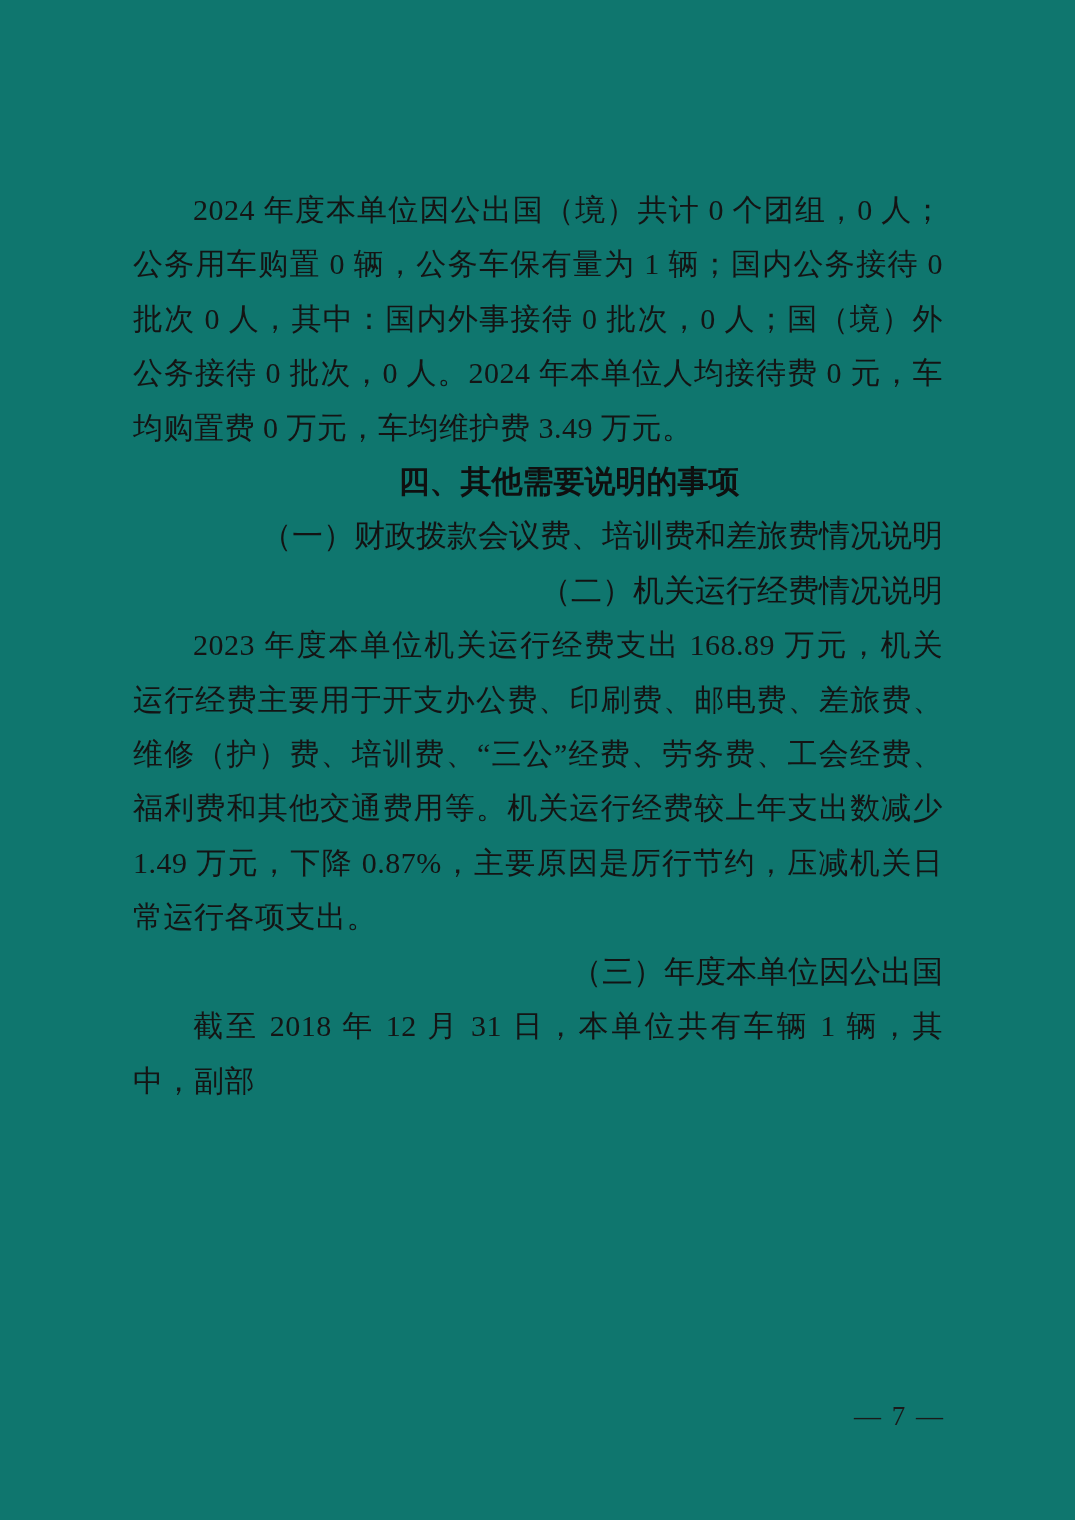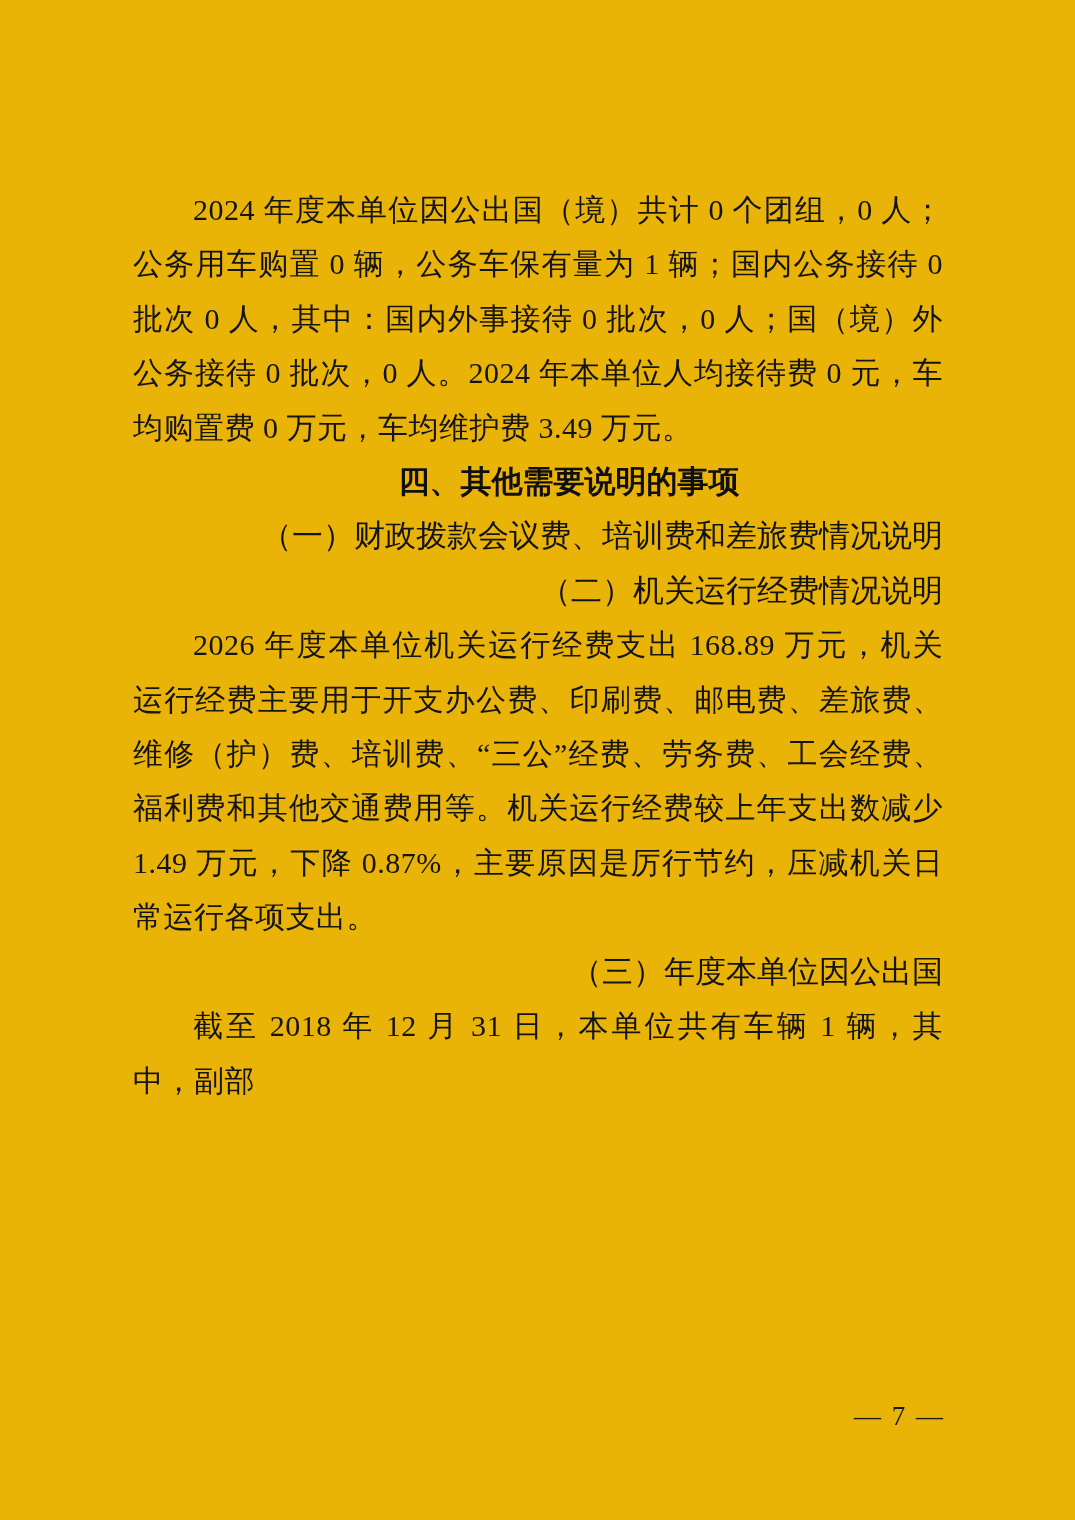--- a/index.html
+++ b/index.html
@@ -11,21 +11,21 @@
     height: 1520px;
     background: #ffffff;
     position: relative;
     overflow: hidden;
     color: #141414;
     font-family: "Liberation Serif", "DejaVu Serif", serif;
   }
   .page {
     position: absolute;
     inset: 0;
-    background: #eab308;
+    background: #0f766e;
   }
   .content {
     position: absolute;
     left: 133px;
     top: 183px;
     width: 810px;
   }
   .body-para {
     margin: 0;
     font-size: 30px;
@@ -67,18 +67,18 @@
 </style>
 </head>
 <body>
 
 <div class="page">
   <div class="content">
     <p class="body-para">2024 年度本单位因公出国（境）共计 0 个团组，0 人；公务用车购置 0 辆，公务车保有量为 1 辆；国内公务接待 0 批次 0 人，其中：国内外事接待 0 批次，0 人；国（境）外公务接待 0 批次，0 人。2024 年本单位人均接待费 0 元，车均购置费 0 万元，车均维护费 3.49 万元。</p>
     <h2 class="heading-bold">四、其他需要说明的事项</h2>
     <h3 class="heading-kai">（一）财政拨款会议费、培训费和差旅费情况说明</h3>
     <h3 class="heading-kai">（二）机关运行经费情况说明</h3>
-    <p class="body-para">2026 年度本单位机关运行经费支出 168.89 万元，机关运行经费主要用于开支办公费、印刷费、邮电费、差旅费、维修（护）费、培训费、“三公”经费、劳务费、工会经费、福利费和其他交通费用等。机关运行经费较上年支出数减少 1.49 万元，下降 0.87%，主要原因是厉行节约，压减机关日常运行各项支出。</p>
+    <p class="body-para">2023 年度本单位机关运行经费支出 168.89 万元，机关运行经费主要用于开支办公费、印刷费、邮电费、差旅费、维修（护）费、培训费、“三公”经费、劳务费、工会经费、福利费和其他交通费用等。机关运行经费较上年支出数减少 1.49 万元，下降 0.87%，主要原因是厉行节约，压减机关日常运行各项支出。</p>
     <h3 class="heading-kai">（三）年度本单位因公出国</h3>
     <p class="body-para">截至 2018 年 12 月 31 日，本单位共有车辆 1 辆，其中，副部</p>
   </div>
   <div class="footer">— 7 —</div>
 </div>
 
 </body></html>

